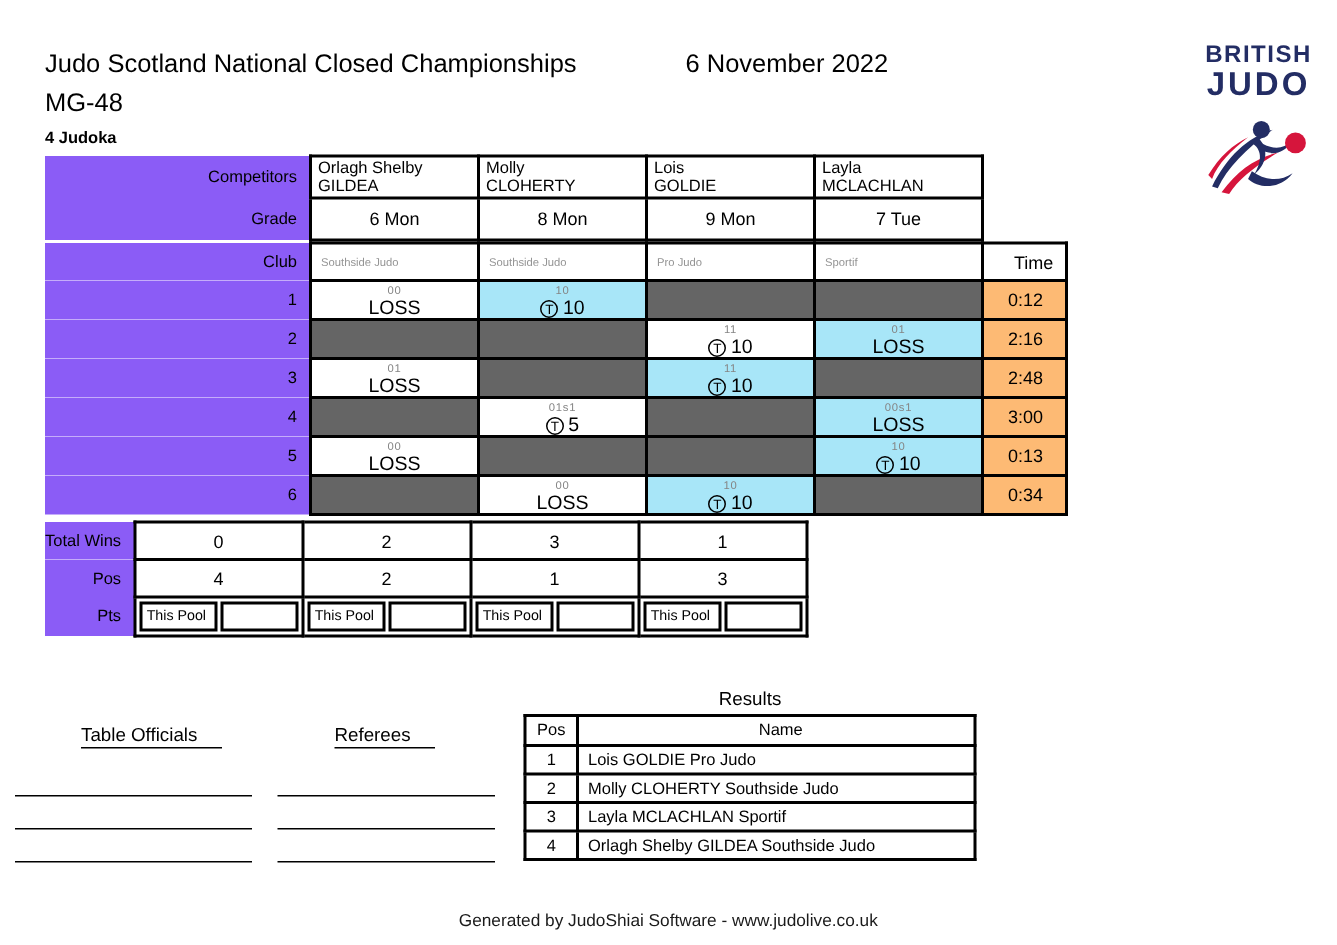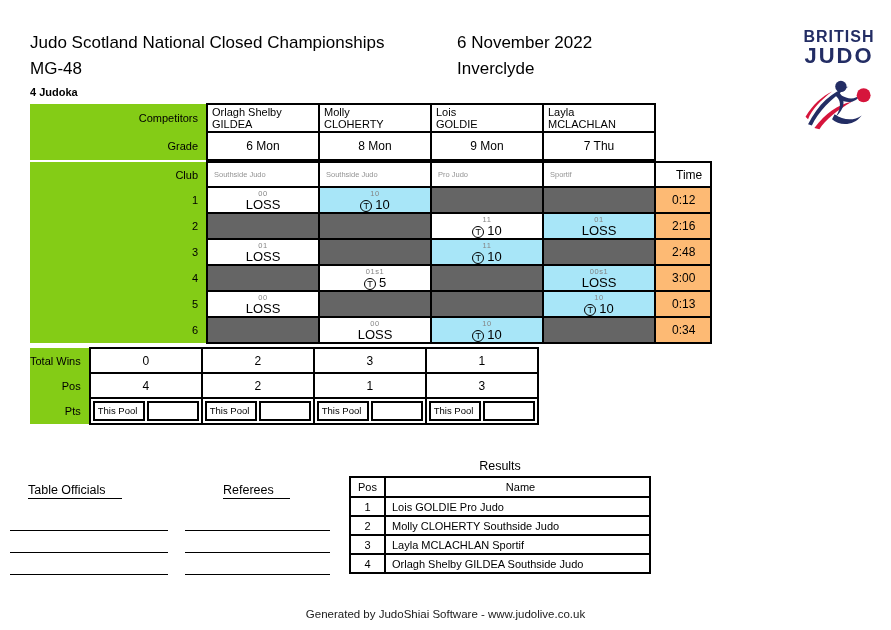--- a/index.html
+++ b/index.html
@@ -17,21 +17,21 @@
   .logo .l2 { font-size:22px; font-weight:800; color:#232d64; letter-spacing:2px; line-height:20px; }
   .logo svg { margin-top:4px; }
 
   
   .pool { position:absolute; left:30px; top:103px; }
   table { border-collapse:collapse; table-layout:fixed; }
   td { overflow:hidden; }
   .lblcol { width:177px; }
   .ccol { width:112px; }
   .tcol { width:56px; }
-  td.lbl { border:none; text-align:right; padding-right:8px; font-size:11px; vertical-align:middle; background:#84cc16; }
+  td.lbl { border:none; text-align:right; padding-right:8px; font-size:11px; vertical-align:middle; background:#8b5cf6; }
   td.cell { border:2px solid #000; background:#fff; }
   td.namecell { height:28px; vertical-align:top; padding:1px 4px; font-size:11px; line-height:12px; text-align:left; }
   td.gradecell { height:28px; text-align:center; font-size:12px; }
   td.clubcell { height:25px; text-align:left; padding-left:6px; font-size:7.5px; color:#949494; }
   td.timehead { height:25px; text-align:left; padding-left:20px; font-size:12px; }
   td.mcell { height:26px; text-align:center; vertical-align:top; padding-top:1px; }
   td.timecell { height:26px; text-align:left; padding-left:16px; font-size:12px; background:#fdba74;margin-left:33px; }
   .bg-dark { background:#656565 !important; }
   .bg-cyan { background:#a8e6f8 !important; }
   .bg-white { background:#fff; }
@@ -43,21 +43,21 @@
   .poolbox { display:inline-block; width:52px; height:20px; border:2px solid #000; font-size:9.5px; line-height:16px; padding-left:3px; vertical-align:middle; }
   .poolbox.first { margin-right:2px; }
   .gap3 { height:3px; }
 
   
   .sig-block { position:absolute; top:483px; }
   .sig-to { left:10px; width:158px; }
   .sig-rf { left:185px; width:145px; }
   .sig-head { font-size:12.5px; }
   .sig-head span { display:inline-block; border-bottom:1px solid #000; padding-right:16px; padding-bottom:1px; }
-  .sig-to .sig-head { margin-left:18px; }
+  .sig-to .sig-head { margin-left:44px; }
   .sig-rf .sig-head { margin-left:38px; }
   .sig-line { border-bottom:1px solid #000; height:22px; }
   .sig-line.first { height:32px; }
 
   
   .results { position:absolute; left:349px; top:459px; width:302px; }
   .results-title { text-align:center; font-size:12.5px; margin-bottom:3px; }
   .results table td { border:2px solid #000; font-size:11px; }
   .rpos { width:35px; text-align:center; height:19px; }
   .rname { width:265px; text-align:left; padding-left:6px; height:19px; }
@@ -69,21 +69,20 @@
 <body>
 
 <div class="sheet">
 
   <div class="title-block">
     <div>Judo Scotland National Closed Championships</div>
     <div>MG-48</div>
   </div>
   <div class="date-block">
     <div>6 November 2022</div>
-    <div>Inverclyde</div>
   </div>
   <div class="judoka-count">4 Judoka</div>
 
   <div class="logo">
     <div class="l1">BRITISH</div>
     <div class="l2">JUDO</div>
     <svg width="78" height="60" viewBox="0 0 110 95">
       <path d="M6 86 C22 54 44 34 70 26 C42 46 22 66 12 88 Z" fill="#232d64"></path>
       <path d="M2 74 C14 54 28 42 44 34 C26 48 12 62 6 78 Z" fill="#d6153c"></path>
       <path d="M16 92 C34 68 52 56 76 50 C52 64 34 78 24 94 Z" fill="#d6153c"></path>
@@ -116,21 +115,21 @@
         <td class="cell namecell ccol">
           <div>Layla</div>
           <div>MCLACHLAN</div>
         </td>
       </tr>
       <tr>
         <td class="lbl">Grade</td>
         <td class="cell gradecell">6 Mon</td>
         <td class="cell gradecell">8 Mon</td>
         <td class="cell gradecell">9 Mon</td>
-        <td class="cell gradecell">7 Thu</td>
+        <td class="cell gradecell">7 Tue</td>
       </tr>
     </tbody>
       </table>
 
     <table>
       <tbody>
           <tr>
         <td class="lbl lblcol">Club</td>
         <td class="cell clubcell ccol">Southside Judo</td>
         <td class="cell clubcell ccol">Southside Judo</td>

